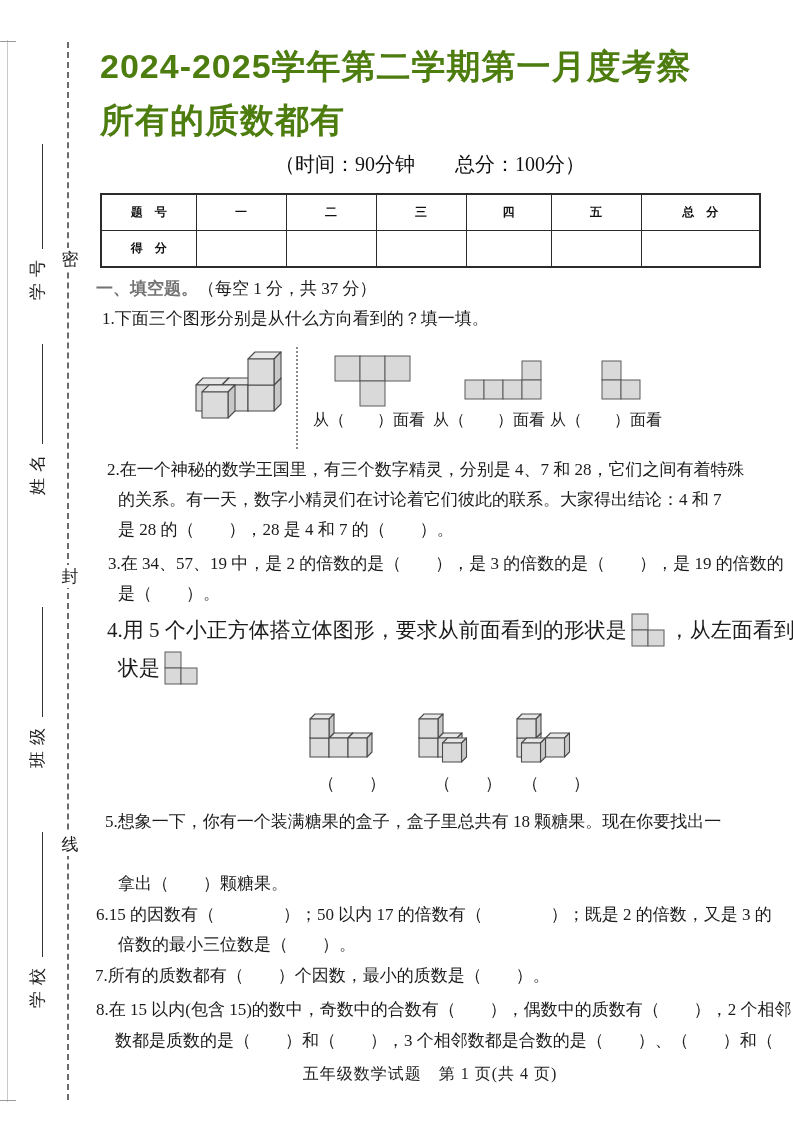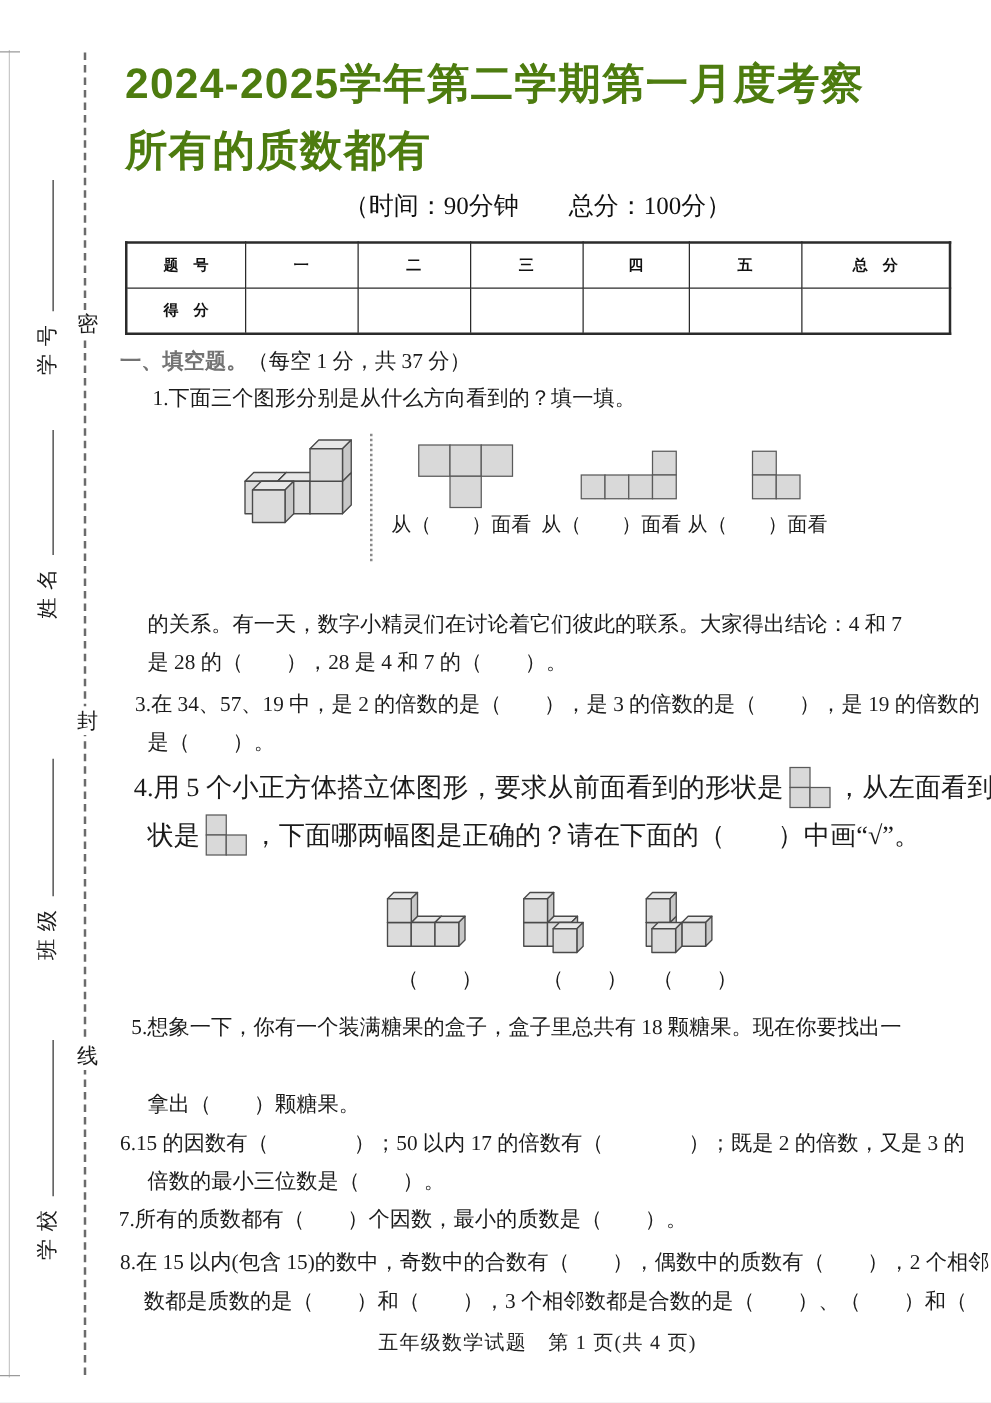--- a/index.html
+++ b/index.html
@@ -96,21 +96,21 @@
       <td></td>
       <td></td>
     </tr>
   </tbody>
     </table>
 
   <div class="qline" style="left:96px;top:277px;">
     <span class="sec-bold">一、填空题。</span><span>（每空 1 分，共 37 分）</span>
   </div>
 
-  <div class="qline" style="left:122px;top:307px;">1.下面三个图形分别是从什么方向看到的？填一填。</div>
+  <div class="qline" style="left:102px;top:307px;">1.下面三个图形分别是从什么方向看到的？填一填。</div>
 
   <svg class="figabs" style="left:194px;top:350px;" viewBox="-2 -35 89 70" width="89" height="70">
       <polygon points="0,0 7,-7 33,-7 26,0" fill="#e7e7e7" stroke="#4a4a4a" stroke-width="1.1" stroke-linejoin="round"></polygon>
       <polygon points="26,0 33,-7 33,19 26,26" fill="#c8c8c8" stroke="#4a4a4a" stroke-width="1.1" stroke-linejoin="round"></polygon>
       <polygon points="0,0 26,0 26,26 0,26" fill="#dcdcdc" stroke="#4a4a4a" stroke-width="1.1" stroke-linejoin="round"></polygon>
       <polygon points="26,0 33,-7 59,-7 52,0" fill="#e7e7e7" stroke="#4a4a4a" stroke-width="1.1" stroke-linejoin="round"></polygon>
       <polygon points="52,0 59,-7 59,19 52,26" fill="#c8c8c8" stroke="#4a4a4a" stroke-width="1.1" stroke-linejoin="round"></polygon>
       <polygon points="26,0 52,0 52,26 26,26" fill="#dcdcdc" stroke="#4a4a4a" stroke-width="1.1" stroke-linejoin="round"></polygon>
       <polygon points="52,0 59,-7 85,-7 78,0" fill="#e7e7e7" stroke="#4a4a4a" stroke-width="1.1" stroke-linejoin="round"></polygon>
       <polygon points="78,0 85,-7 85,19 78,26" fill="#c8c8c8" stroke="#4a4a4a" stroke-width="1.1" stroke-linejoin="round"></polygon>
@@ -138,20 +138,21 @@
     </svg>
   <svg class="figabs" style="left:600px;top:359px;" viewBox="-2 -2 42 42" width="42" height="42">
       <rect x="0" y="0" width="19" height="19" fill="#d9d9d9" stroke="#5a5a5a" stroke-width="1"></rect>
       <rect x="0" y="19" width="19" height="19" fill="#d9d9d9" stroke="#5a5a5a" stroke-width="1"></rect>
       <rect x="19" y="19" width="19" height="19" fill="#d9d9d9" stroke="#5a5a5a" stroke-width="1"></rect>
     </svg>
   <div class="viewlabel" style="left:313px;">从（　　）面看</div>
   <div class="viewlabel" style="left:433px;">从（　　）面看</div>
   <div class="viewlabel" style="left:550px;">从（　　）面看</div>
 
+  <div class="qline" style="left:107px;top:458px;">2.在一个神秘的数学王国里，有三个数字精灵，分别是 4、7 和 28，它们之间有着特殊</div>
   <div class="qline" style="left:118px;top:488px;">的关系。有一天，数字小精灵们在讨论着它们彼此的联系。大家得出结论：4 和 7</div>
   <div class="qline" style="left:118px;top:518px;">是 28 的（　　），28 是 4 和 7 的（　　）。</div>
 
   <div class="qline" style="left:108px;top:552px;">3.在 34、57、19 中，是 2 的倍数的是（　　），是 3 的倍数的是（　　），是 19 的倍数的</div>
   <div class="qline" style="left:118px;top:582px;">是（　　）。</div>
 
   <div class="flexline" style="left:107px;top:608px;">
     <span>4.用 5 个小正方体搭立体图形，要求从前面看到的形状是</span>
       <svg viewBox="-2 -2 36 36" width="36" height="36">
         <rect x="0" y="0" width="16" height="16" fill="#d9d9d9" stroke="#5a5a5a" stroke-width="1"></rect>
@@ -160,21 +161,20 @@
       </svg>
       <span>，从左面看到的形</span>
   </div>
   <div class="flexline" style="left:118px;top:646px;">
     <span>状是</span>
       <svg viewBox="-2 -2 36 36" width="36" height="36">
         <rect x="0" y="0" width="16" height="16" fill="#d9d9d9" stroke="#5a5a5a" stroke-width="1"></rect>
         <rect x="0" y="16" width="16" height="16" fill="#d9d9d9" stroke="#5a5a5a" stroke-width="1"></rect>
         <rect x="16" y="16" width="16" height="16" fill="#d9d9d9" stroke="#5a5a5a" stroke-width="1"></rect>
       </svg>
-      <span>，下面哪两幅图是正确的？请在下面的（　　）中画“√”。</span>
   </div>
 
   <svg class="figabs" style="left:308px;top:712px;" viewBox="-2 -26 66 47" width="66" height="47">
       <polygon points="0,0 5,-5 24,-5 19,0" fill="#e7e7e7" stroke="#4a4a4a" stroke-width="1.1" stroke-linejoin="round"></polygon>
       <polygon points="19,0 24,-5 24,14 19,19" fill="#c8c8c8" stroke="#4a4a4a" stroke-width="1.1" stroke-linejoin="round"></polygon>
       <polygon points="0,0 19,0 19,19 0,19" fill="#dcdcdc" stroke="#4a4a4a" stroke-width="1.1" stroke-linejoin="round"></polygon>
       <polygon points="19,0 24,-5 43,-5 38,0" fill="#e7e7e7" stroke="#4a4a4a" stroke-width="1.1" stroke-linejoin="round"></polygon>
       <polygon points="38,0 43,-5 43,14 38,19" fill="#c8c8c8" stroke="#4a4a4a" stroke-width="1.1" stroke-linejoin="round"></polygon>
       <polygon points="19,0 38,0 38,19 19,19" fill="#dcdcdc" stroke="#4a4a4a" stroke-width="1.1" stroke-linejoin="round"></polygon>
       <polygon points="38,0 43,-5 62,-5 57,0" fill="#e7e7e7" stroke="#4a4a4a" stroke-width="1.1" stroke-linejoin="round"></polygon>

